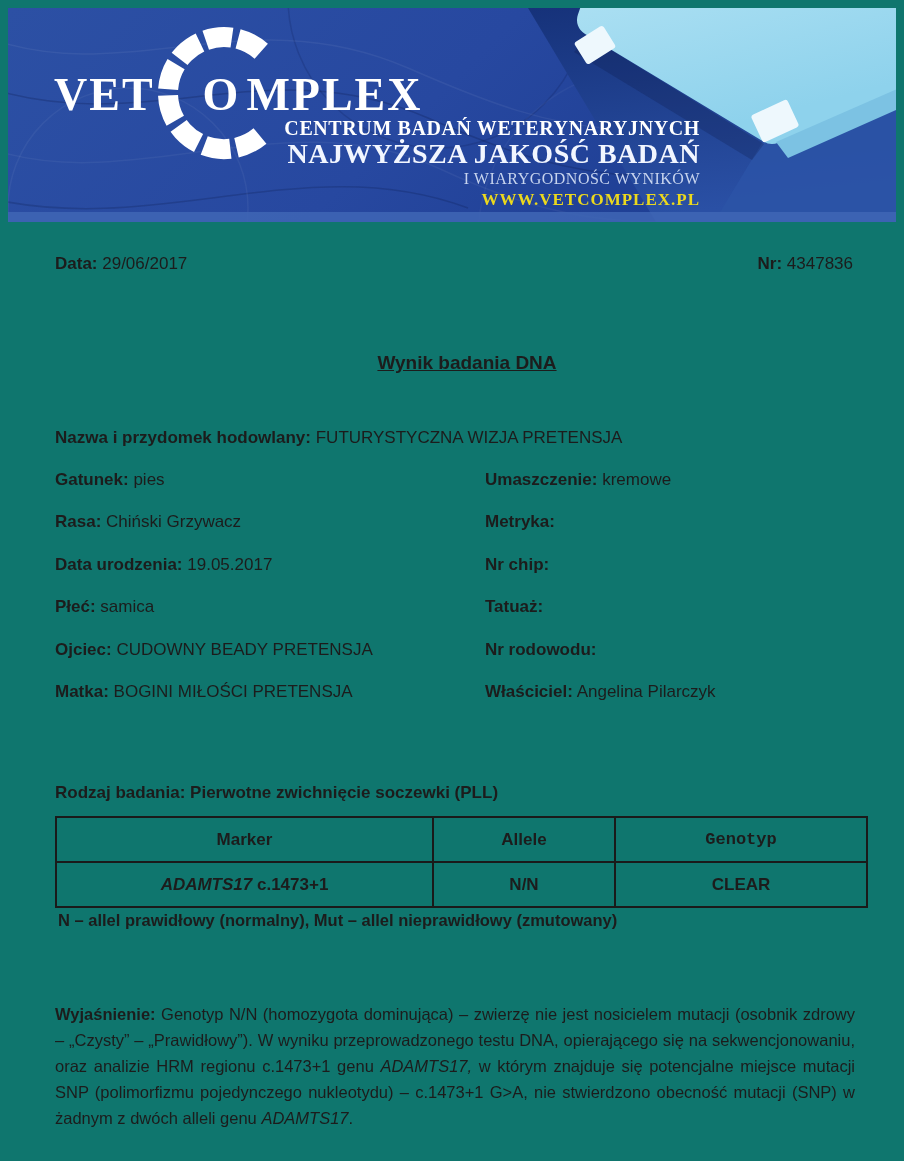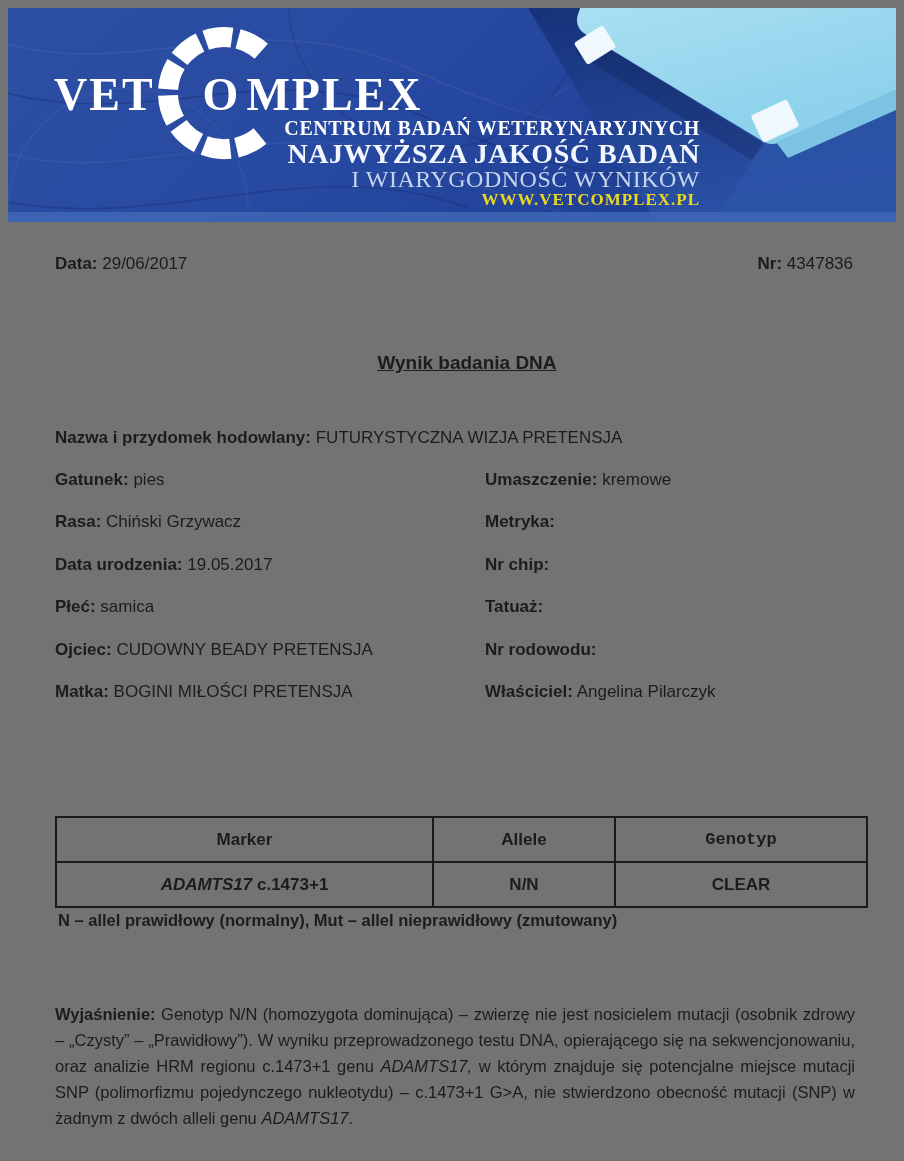--- a/index.html
+++ b/index.html
@@ -1,33 +1,33 @@
 <!DOCTYPE html>
 <html><head>
 <meta charset="utf-8">
 <style>
   html,body{margin:0;padding:0;background:#ffffff;}
-  .page{position:relative;width:904px;height:1161px;background:#737373;overflow:hidden;
+  .page{position:relative;width:904px;height:1161px;background:#0f766e;overflow:hidden;
         font-family:"Liberation Sans",sans-serif;color:#1c1c1c;}
 
   
   .banner{position:absolute;left:8px;top:8px;width:888px;height:214px;overflow:hidden;}
   .banner svg.art{position:absolute;left:0;top:0;}
   .logo{position:absolute;left:46px;top:56px;height:70px;white-space:nowrap;}
   .logo .ltr{font-family:"Liberation Serif",serif;font-weight:bold;font-size:46px;
              line-height:62px;color:#ffffff;letter-spacing:2px;display:inline-block;}
   .logo .o-wrap{position:relative;display:inline-block;margin-left:48px;}
   .logo .mplex{margin-left:6px;}
   .ring-svg{position:absolute;left:-46px;top:-38px;pointer-events:none;}
   .subtitles{position:absolute;right:196px;top:110px;text-align:right;white-space:nowrap;margin-left:20px;}
   .sub1{font-family:"Liberation Serif",serif;font-weight:bold;font-size:20px;line-height:21px;
         color:#ffffff;letter-spacing:0.6px;}
   .sub2{font-family:"Liberation Serif",serif;font-weight:bold;font-size:28px;line-height:29px;
         color:#f2f6ff;letter-spacing:0.5px;}
-  .sub3{font-family:"Liberation Serif",serif;font-size:24px;line-height:22px;color:#c7d4ee;
+  .sub3{font-family:"Liberation Serif",serif;font-size:16px;line-height:22px;color:#c7d4ee;
         letter-spacing:0.5px;}
   .sub4{font-family:"Liberation Serif",serif;font-weight:bold;font-size:17px;line-height:20px;
         color:#ecd91d;letter-spacing:1px;}
 
   
   .meta-row{position:absolute;left:55px;right:51px;top:254px;font-size:17px;}
   .meta-right{float:right;}
   b.lbl{font-weight:bold;}
   .doc-title{position:absolute;left:0;top:352px;width:100%;text-align:center;
              font-size:19px;font-weight:bold;text-decoration:underline;margin-left:15px;}
@@ -144,20 +144,23 @@
     <div class="frow r4">
       <span><b class="lbl">Ojciec:</b><span> CUDOWNY BEADY PRETENSJA</span></span>
       <span class="fcol-r"><b class="lbl">Nr rodowodu:</b><span></span></span>
     </div>
     <div class="frow r5">
       <span><b class="lbl">Matka:</b><span> BOGINI MIŁOŚCI PRETENSJA</span></span>
       <span class="fcol-r"><b class="lbl">Właściciel:</b><span> Angelina Pilarczyk</span></span>
     </div>
   </div>
 
+  <div class="test-type">
+    <span>Rodzaj badania:</span><span> Pierwotne zwichnięcie soczewki (PLL)</span>
+  </div>
 
   <table class="res">
     <tbody>
         <tr>
       <th class="c-marker">Marker</th>
       <th class="c-allele">Allele</th>
       <th class="c-geno">Genotyp</th>
     </tr>
     <tr>
       <td><span class="gene-it">ADAMTS17</span><span> c.1473+1</span></td>

